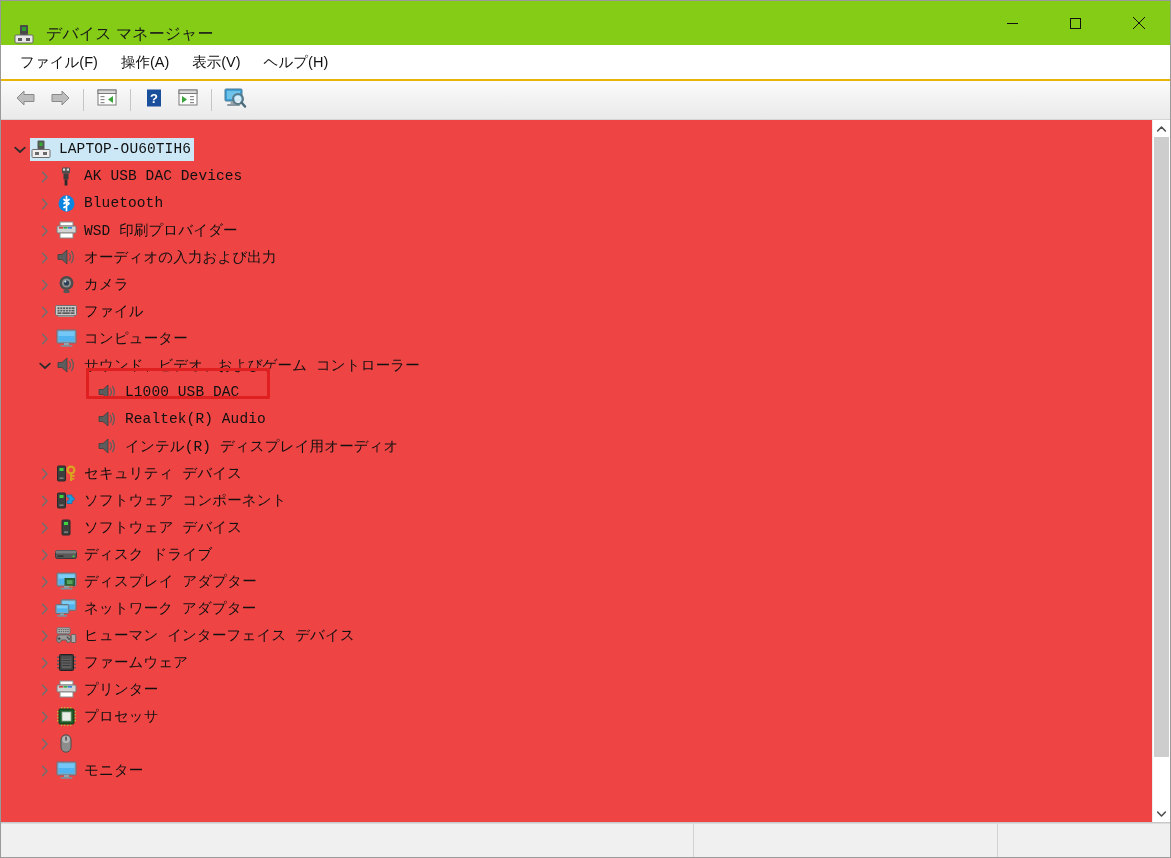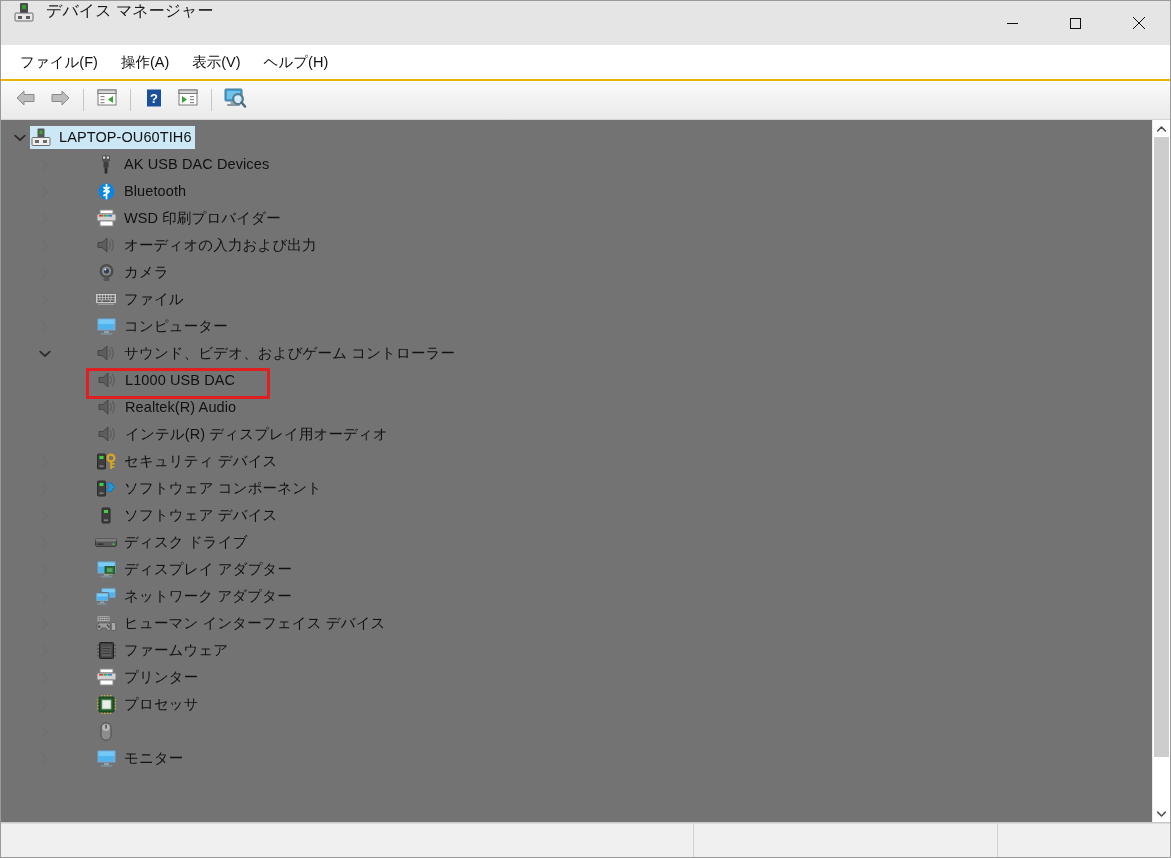--- a/index.html
+++ b/index.html
@@ -19,23 +19,23 @@
     border: 1px solid #9a9a9a;
     overflow: hidden;
     display: flex;
     flex-direction: column;
   }
 
   
   .titlebar {
     height: 44px;
     flex: 0 0 44px;
-    background: #e5e5e5;
-    display: flex;
-    align-items: flex-start;
+    background: #84cc16;
+    display: flex;
+    align-items: flex-end;
     position: relative;
   }
   .title-icon {
     width: 22px; height: 22px;
     margin-left: 12px;
     position: relative;
     flex: 0 0 auto;
   }
   .title-text {
     font-size: 16px;
@@ -106,22 +106,23 @@
     position: relative;
     display: flex;
     background: #ffffff;
     overflow: hidden;
     border-bottom: 1px solid #c8c8c8;
   }
   .tree {
     flex: 1 1 auto;
     position: relative;
     overflow: hidden;
-    padding-top: 4px;
-    background: #737373;
+    padding-top: 16px;
+    background: #ef4444;
+    font-family: Liberation Mono, monospace;
   }
   .row {
     height: 27px;
     display: flex;
     align-items: center;
     position: relative;
     white-space: nowrap;
   }
   .twisty {
     width: 20px;
@@ -151,21 +152,21 @@
   }
   .row-label-wrap {
     display: inline-flex;
     align-items: center;
     padding: 1px 3px 2px 0;
   }
   .row.selected .row-icon { background: #cce8f7; }
 
   
   .lvl0 { padding-left: 9px; }
-  .lvl1 { padding-left: 34px; gap: 40px; }
+  .lvl1 { padding-left: 34px; }
   .lvl2 { padding-left: 75px; }
 
   
   .redbox {
     position: absolute;
     border: 3px solid #e02020;
     border-radius: 1px;
     pointer-events: none;
   }
 

